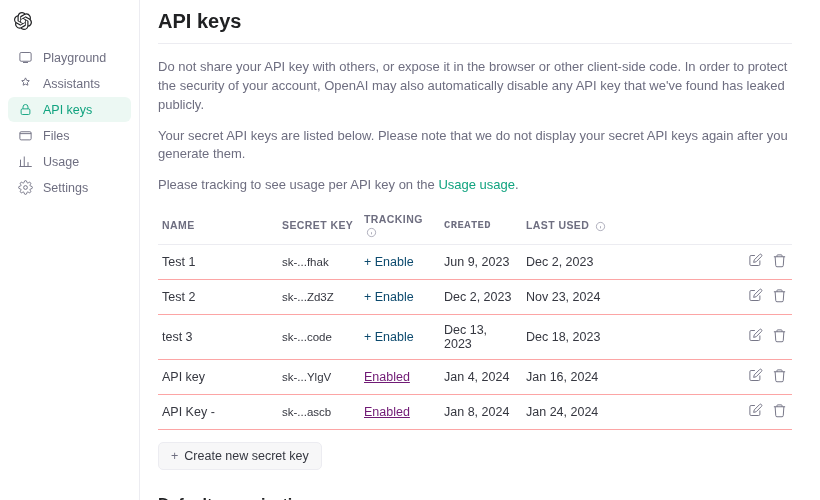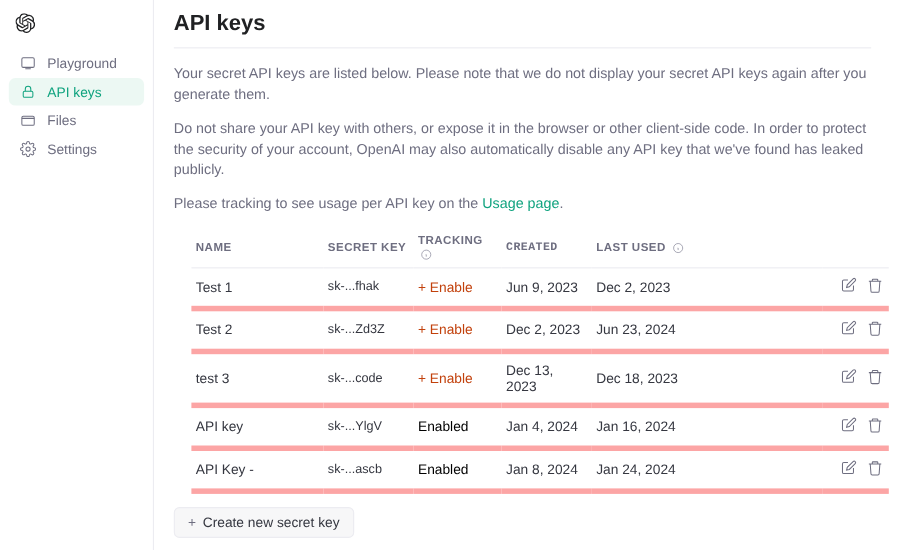--- a/index.html
+++ b/index.html
@@ -66,40 +66,39 @@
     font-size: 13px;
     color: #6e6e80;
     line-height: 1.45;
     margin-bottom: 12px;
   }
   .para a { color: #10a37f; text-decoration: none; }
   table {
     width: 100%;
     border-collapse: collapse;
     font-size: 12.5px;
-    margin-left: 16px;
   }
   thead th {
     text-align: left;
     font-size: 10.5px;
     letter-spacing: 0.04em;
     color: #6e6e80;
     font-weight: 600;
     padding: 6px 4px;
     border-bottom: 1px solid #ececf1;
   }
   tbody td {
     padding: 8px 4px;
-    border-bottom: 5px solid #fca5a5;
+    border-bottom: 1px solid #fca5a5;
     color: #353740;
     vertical-align: middle;
   }
   td.secret { font-family: Liberation Sans, sans-serif; font-size: 11.5px; color:#353740; }
-  .enable-link { color: #c2410c; cursor: pointer; }
-  .enabled-text { color:#000000; }
+  .enable-link { color: #0c4a6e; cursor: pointer; }
+  .enabled-text { color:#701a75;text-decoration:underline; }
   .row-actions {
     text-align: right;
     white-space: nowrap;
   }
   .row-actions .ico-btn {
     display: inline-flex;
     width: 16px;
     height: 16px;
     margin-left: 8px;
     cursor: pointer;
@@ -148,57 +147,73 @@
 
   <div class="nav-item">
     <span class="ico">
         <svg viewBox="0 0 24 24">
           <rect x="3" y="4" width="18" height="14" rx="2"></rect>
           <path d="M8 20h8"></path>
         </svg>
       </span>
     <span>Playground</span>
   </div>
+  <div class="nav-item">
+    <span class="ico">
+        <svg viewBox="0 0 24 24">
+          <path d="M12 3l2 4 4 .5-3 3 .8 4.2L12 13l-3.8 1.7L9 10.5 6 7.5l4-.5z"></path>
+        </svg>
+      </span>
+    <span>Assistants</span>
+  </div>
   <div class="nav-item active">
     <span class="ico">
         <svg viewBox="0 0 24 24">
           <rect x="5" y="11" width="14" height="9" rx="2"></rect>
           <path d="M8 11V8a4 4 0 0 1 8 0v3"></path>
         </svg>
       </span>
     <span>API keys</span>
   </div>
   <div class="nav-item">
     <span class="ico">
         <svg viewBox="0 0 24 24">
           <rect x="3" y="6" width="18" height="13" rx="2"></rect>
           <path d="M3 9h18"></path>
         </svg>
       </span>
     <span>Files</span>
+  </div>
+  <div class="nav-item">
+    <span class="ico">
+        <svg viewBox="0 0 24 24">
+          <path d="M4 20V9M10 20V4M16 20v-7M22 20H2"></path>
+        </svg>
+      </span>
+    <span>Usage</span>
   </div>
   <div class="nav-item">
     <span class="ico">
         <svg viewBox="0 0 24 24">
           <circle cx="12" cy="12" r="3"></circle>
           <path d="M19.4 15a1.7 1.7 0 0 0 .34 1.87l.06.06a2 2 0 1 1-2.83 2.83l-.06-.06a1.7 1.7 0 0 0-1.87-.34 1.7 1.7 0 0 0-1.03 1.56V21a2 2 0 1 1-4 0v-.09A1.7 1.7 0 0 0 9 19.4a1.7 1.7 0 0 0-1.87.34l-.06.06a2 2 0 1 1-2.83-2.83l.06-.06A1.7 1.7 0 0 0 4.6 15a1.7 1.7 0 0 0-1.56-1.03H3a2 2 0 1 1 0-4h.09A1.7 1.7 0 0 0 4.6 9a1.7 1.7 0 0 0-.34-1.87l-.06-.06A2 2 0 1 1 7.03 4.24l.06.06A1.7 1.7 0 0 0 9 4.6a1.7 1.7 0 0 0 1.03-1.56V3a2 2 0 1 1 4 0v.09c0 .67.4 1.27 1.03 1.51a1.7 1.7 0 0 0 1.87-.34l.06-.06a2 2 0 1 1 2.83 2.83l-.06.06A1.7 1.7 0 0 0 19.4 9c.24.63.84 1.03 1.51 1.03H21a2 2 0 1 1 0 4h-.09a1.7 1.7 0 0 0-1.51 1.03z"></path>
         </svg>
       </span>
     <span>Settings</span>
   </div>
 </div>
 
 <div class="main">
   <h1 class="page-title">API keys</h1>
   <hr class="divider">
 
+  <p class="para">Do not share your API key with others, or expose it in the browser or other client-side code. In order to protect the security of your account, OpenAI may also automatically disable any API key that we've found has leaked publicly.</p>
   <p class="para">Your secret API keys are listed below. Please note that we do not display your secret API keys again after you generate them.</p>
-  <p class="para">Do not share your API key with others, or expose it in the browser or other client-side code. In order to protect the security of your account, OpenAI may also automatically disable any API key that we've found has leaked publicly.</p>
   <p class="para">
-    <span>Please tracking to see usage per API key on the </span><a href="#">Usage page</a><span>.</span>
+    <span>Please tracking to see usage per API key on the </span><a href="#">Usage usage</a><span>.</span>
   </p>
 
   <table>
     <thead>
       <tr>
         <th class="col-name">NAME</th>
         <th class="col-secret">SECRET KEY</th>
         <th class="col-track">
           <span>TRACKING</span>
           <span class="info-ico"><svg viewBox="0 0 24 24">
@@ -233,21 +248,21 @@
               <svg viewBox="0 0 24 24">
                 <path d="M3 6h18M8 6V4a1 1 0 0 1 1-1h6a1 1 0 0 1 1 1v2M19 6l-1 14a2 2 0 0 1-2 2H8a2 2 0 0 1-2-2L5 6"></path>
               </svg>
             </span></td>
         </tr>
         <tr>
           <td>Test 2</td>
           <td class="secret">sk-...Zd3Z</td>
           <td><span class="enable-link">+ Enable</span></td>
           <td>Dec 2, 2023</td>
-          <td>Jun 23, 2024</td>
+          <td>Nov 23, 2024</td>
           <td class="row-actions"><span class="ico-btn">
               <svg viewBox="0 0 24 24">
                 <path d="M11 4H5a2 2 0 0 0-2 2v12a2 2 0 0 0 2 2h12a2 2 0 0 0 2-2v-6"></path>
                 <path d="M18.5 2.5a2.1 2.1 0 0 1 3 3L13 14l-4 1 1-4z"></path>
               </svg>
             </span><span class="ico-btn">
               <svg viewBox="0 0 24 24">
                 <path d="M3 6h18M8 6V4a1 1 0 0 1 1-1h6a1 1 0 0 1 1 1v2M19 6l-1 14a2 2 0 0 1-2 2H8a2 2 0 0 1-2-2L5 6"></path>
               </svg>
             </span></td>

